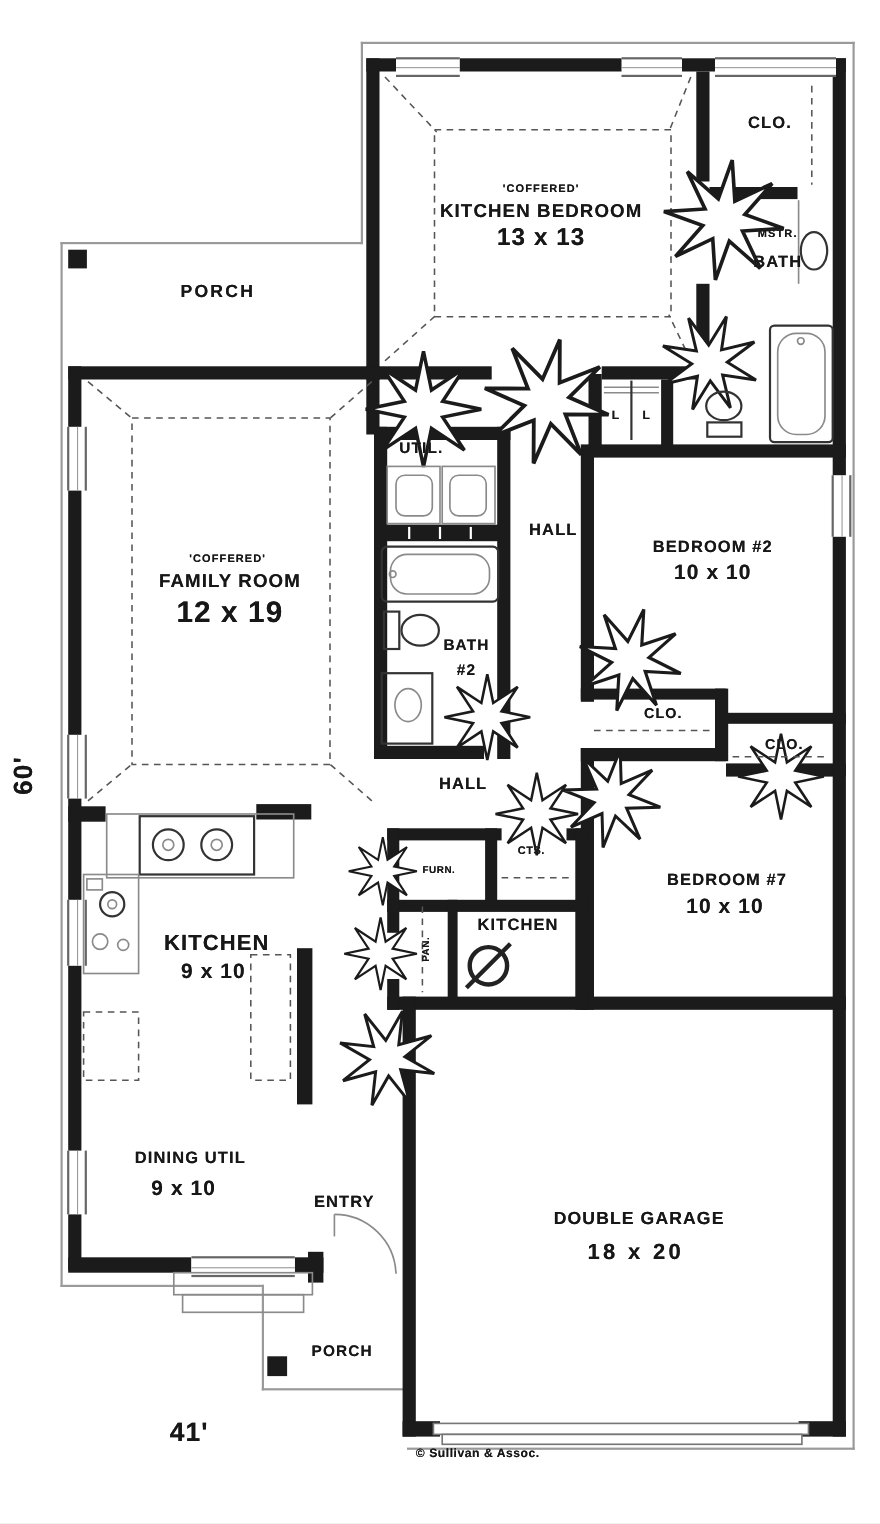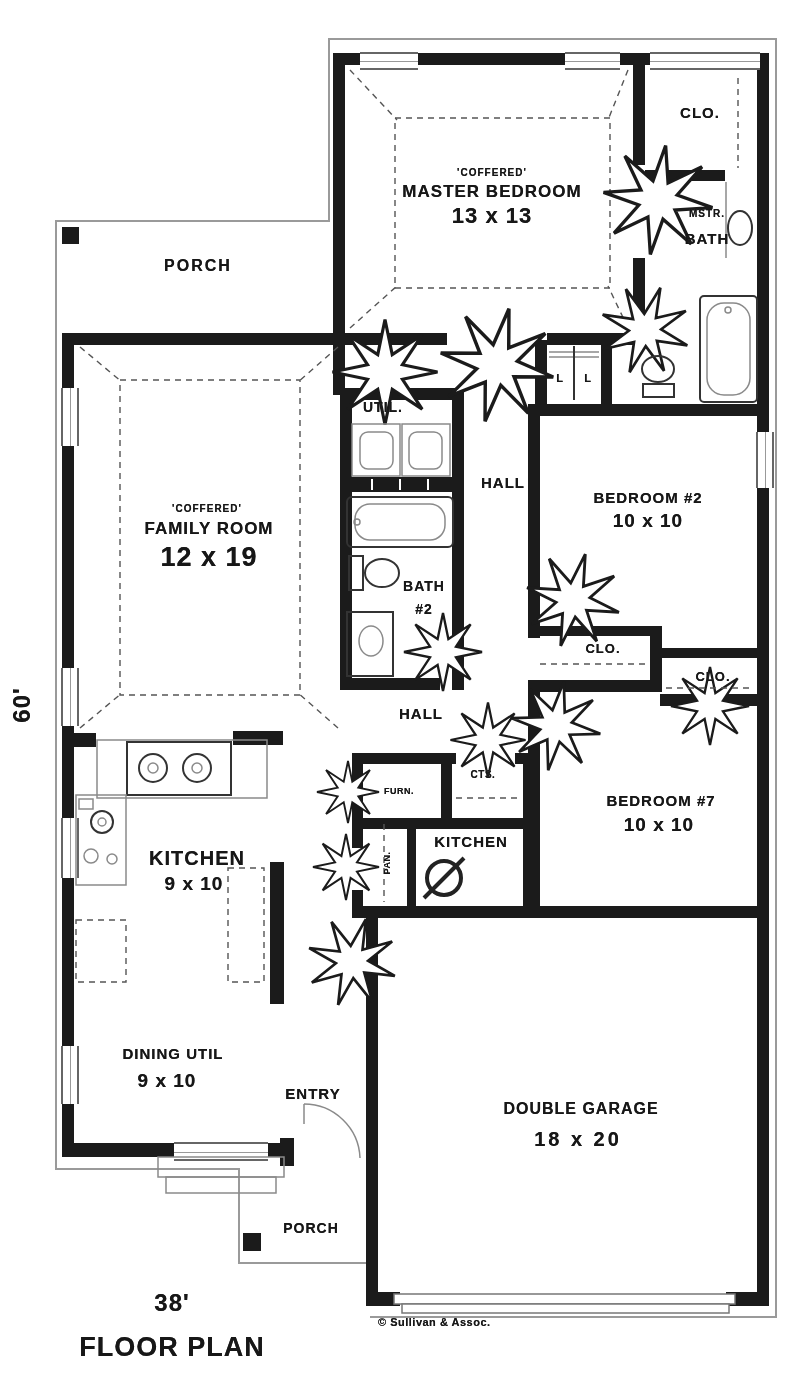--- a/index.html
+++ b/index.html
@@ -221,21 +221,21 @@
     </g>
     <g>
       <rect x="394" y="1294" width="341" height="10" fill="#fff" stroke="#777" stroke-width="1.5"></rect>
       <rect x="402" y="1304" width="327" height="9" fill="#fff" stroke="#777" stroke-width="1.5"></rect>
     </g>
   </svg>
 
   <div class="lbl" style="left:198px;top:266px;font-size:16px;letter-spacing:2px">PORCH</div>
 
   <div class="lbl" style="left:492px;top:172px;font-size:10px">'COFFERED'</div>
-  <div class="lbl" style="left:492px;top:192px;font-size:17px">MASTER BEDROOM</div>
+  <div class="lbl" style="left:492px;top:192px;font-size:17px">KITCHEN BEDROOM</div>
   <div class="lbl" style="left:492px;top:216px;font-size:22px">13 x 13</div>
 
   <div class="lbl" style="left:700px;top:112px;font-size:15px">CLO.</div>
   <div class="lbl" style="left:707px;top:213px;font-size:10px">MSTR.</div>
   <div class="lbl" style="left:707px;top:238px;font-size:15px">BATH</div>
 
   <div class="lbl" style="left:560px;top:378px;font-size:11px">L</div>
   <div class="lbl" style="left:588px;top:378px;font-size:11px">L</div>
 
   <div class="lbl" style="left:383px;top:407px;font-size:14px">UTIL.</div>
@@ -270,17 +270,16 @@
   <div class="lbl" style="left:167px;top:1081px;font-size:19px">9 x 10</div>
 
   <div class="lbl" style="left:313px;top:1093px;font-size:15px">ENTRY</div>
 
   <div class="lbl" style="left:581px;top:1109px;font-size:16px">DOUBLE GARAGE</div>
   <div class="lbl" style="left:578px;top:1139px;font-size:20px;letter-spacing:3px">18 x 20</div>
 
   <div class="lbl" style="left:311px;top:1228px;font-size:14px">PORCH</div>
 
   <div class="lbl rot" style="left:22px;top:705px;font-size:24px">60'</div>
-  <div class="lbl" style="left:172px;top:1303px;font-size:24px">38'</div>
-  <div class="lbl" style="left:172px;top:1347px;font-size:27px">FLOOR PLAN</div>
+  <div class="lbl" style="left:172px;top:1303px;font-size:24px">41'</div>
   <div class="lbl lleft" style="left:378px;top:1322px;font-size:11px;letter-spacing:0.5px">© Sullivan &amp; Assoc.</div>
 
 </div>
 
 </body></html>

